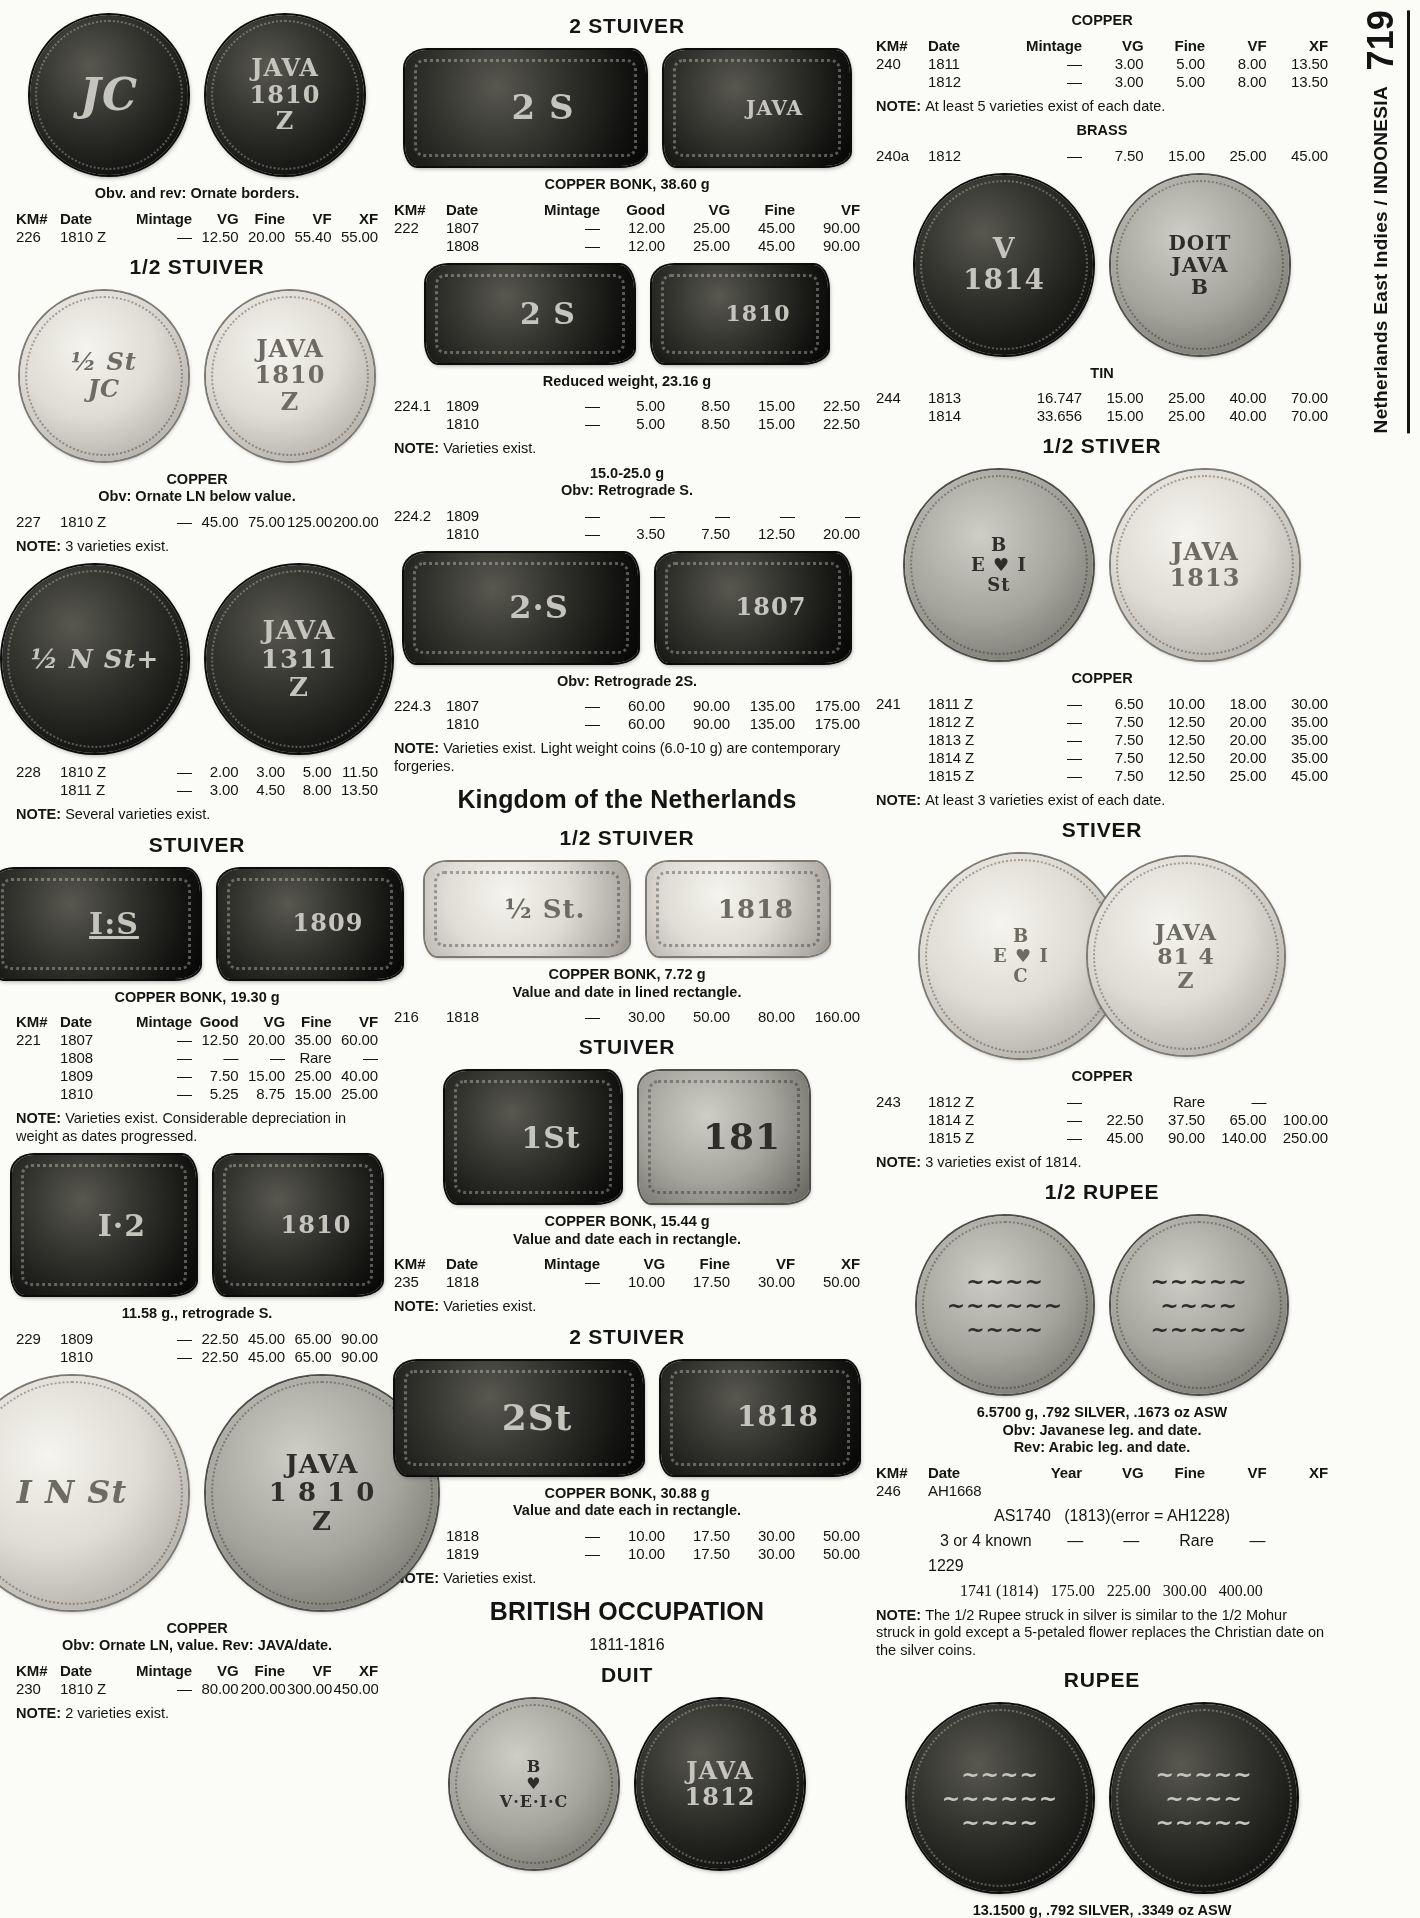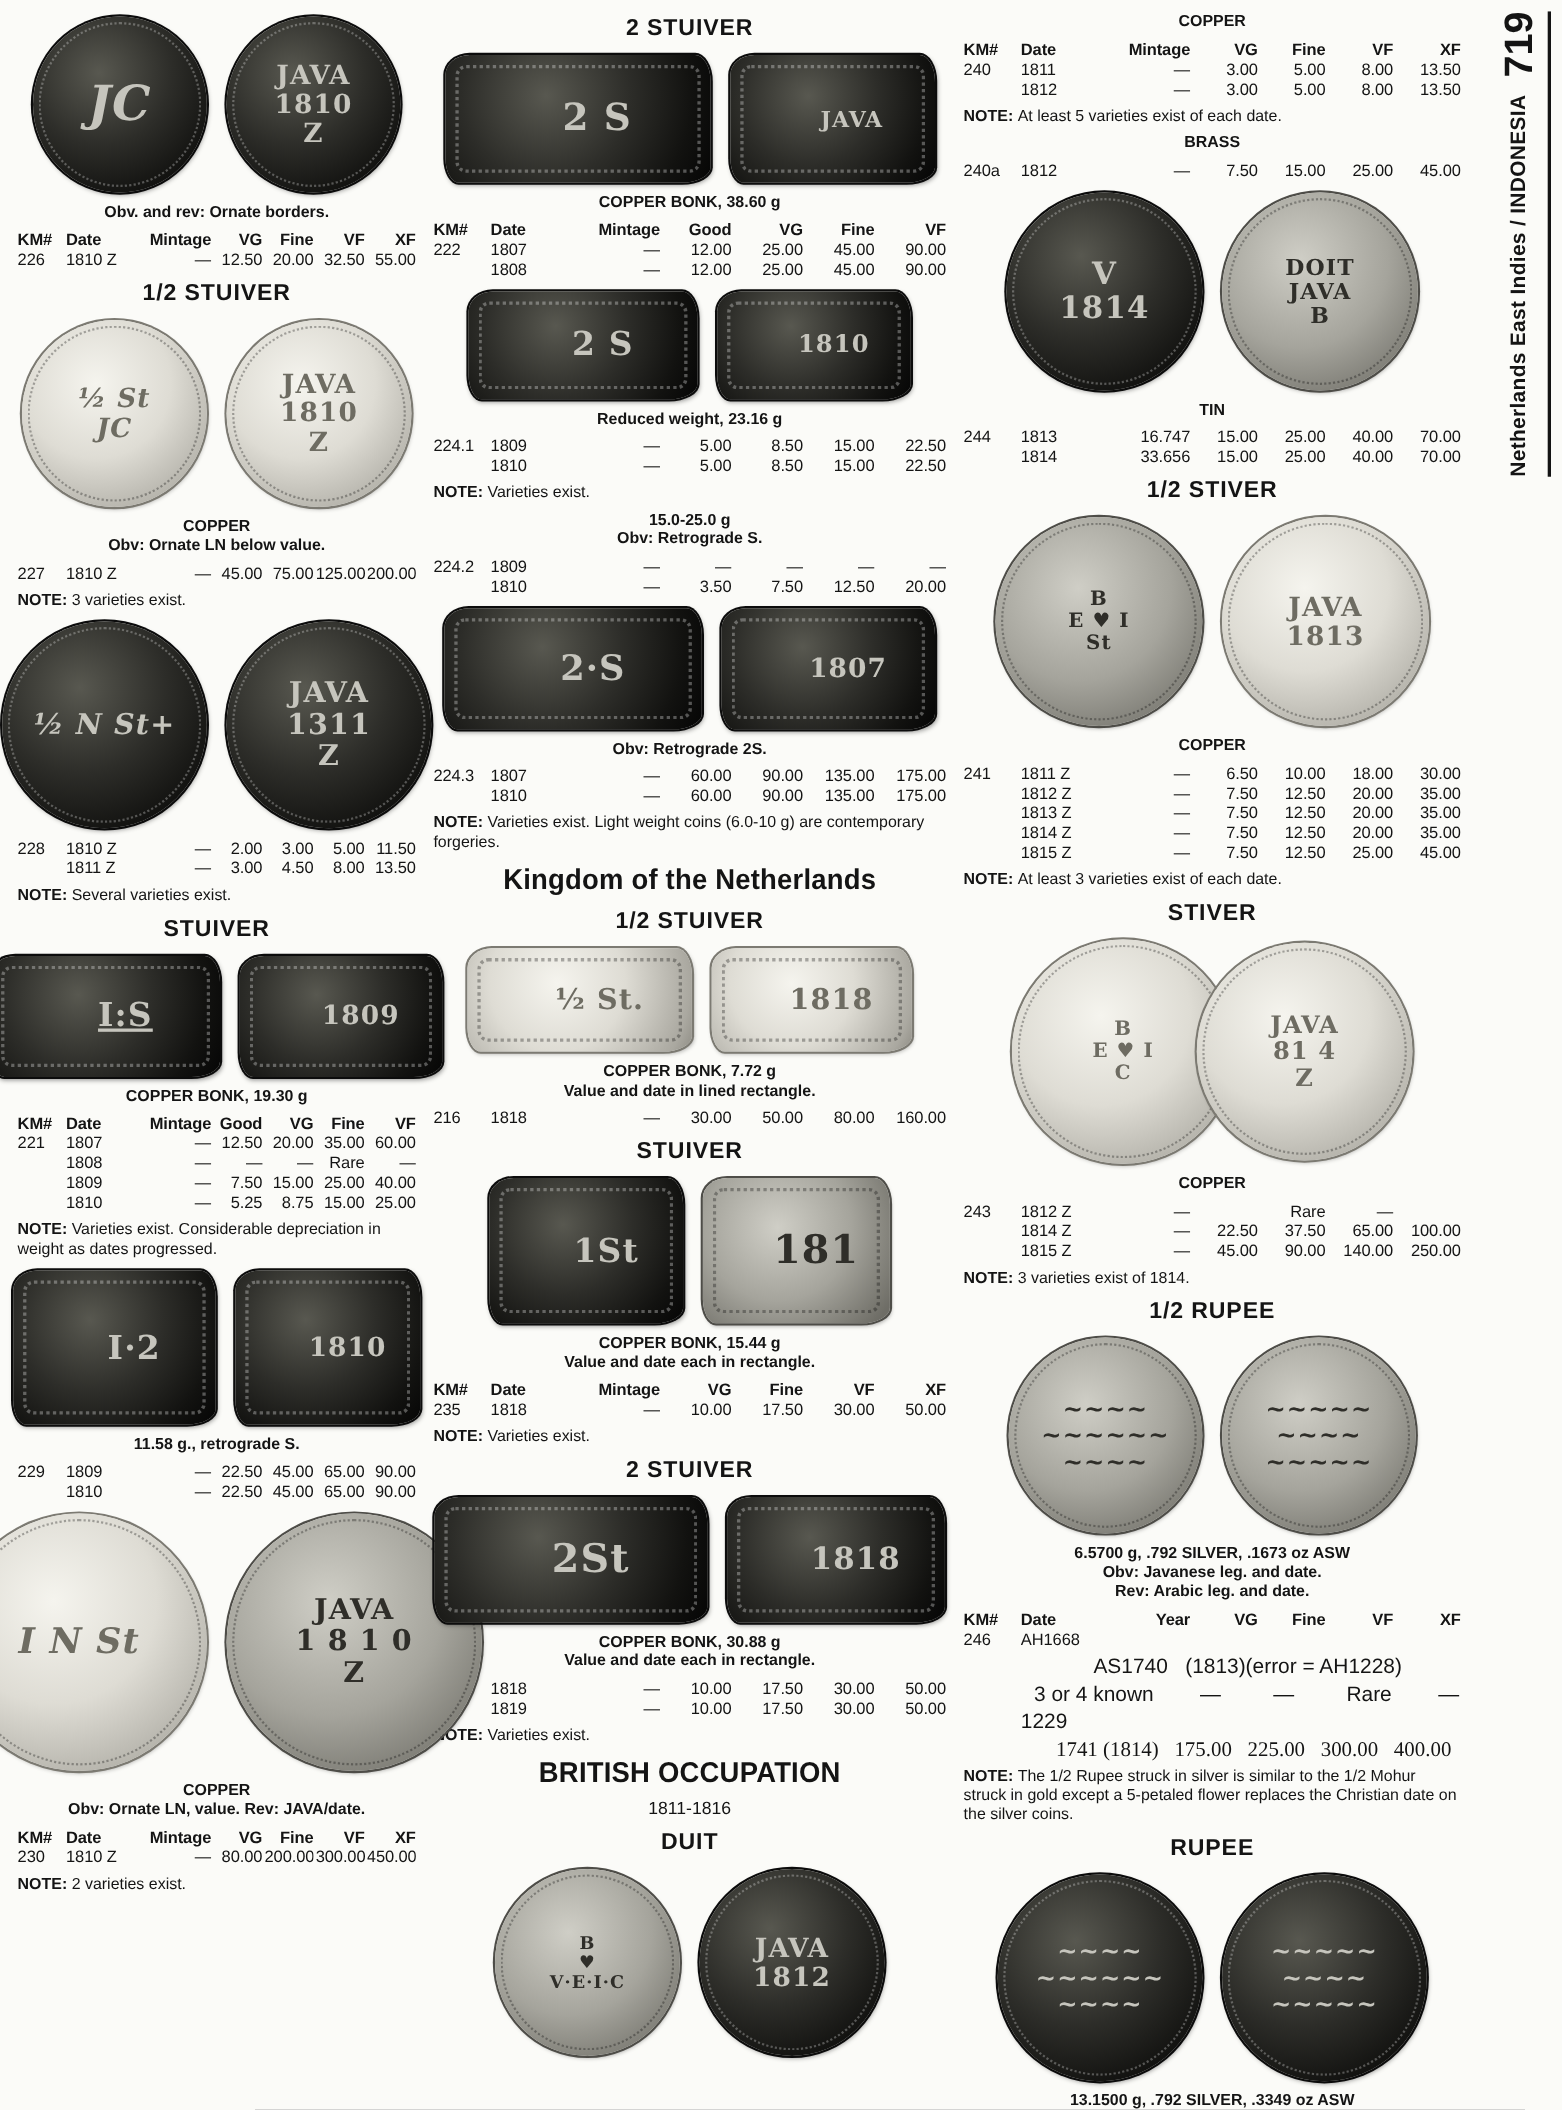--- a/index.html
+++ b/index.html
@@ -9,21 +9,21 @@
   .col{display:flex;flex-direction:column;gap:7px;}
   .col0{width:362px}.col1{width:466px}.col2{width:452px}
 
   
   .h1{font-size:26px;font-weight:bold;text-align:center;letter-spacing:.2px;transform:scaleX(.96);margin:2px 0;}
   .h2{font-size:21px;font-weight:bold;text-align:center;letter-spacing:.8px;margin:2px 0;}
   .subheading{font-size:16px;text-align:center;}
   .caption{text-align:center;font-weight:bold;font-size:14.5px;line-height:17.5px;}
   .note{font-size:14.5px;line-height:17.5px;text-align:left;}
   .note b{font-weight:bold;}
-  .freeline{font-size:19px;line-height:18px;white-space:pre;}
+  .freeline{font-size:16px;line-height:18px;white-space:pre;}
 
   
   .table{display:flex;flex-direction:column;}
   .trow{display:grid;grid-template-columns:50px 74px 78px 1fr 1fr 1fr 1fr;column-gap:2px;
         font-size:15px;line-height:18px;letter-spacing:-.1px;}
   .col0 .trow{grid-template-columns:42px 66px 64px 1fr 1fr 1fr 1fr;}
   .tcell{overflow:hidden;}
   .c0,.c1{text-align:left;}
   .c2,.c3,.c4,.c5,.c6{text-align:right;}
   .thead .tcell{font-weight:bold;}
@@ -82,21 +82,21 @@
             <span class="tcell c4">Fine</span>
             <span class="tcell c5">VF</span>
             <span class="tcell c6">XF</span>
           </div>
           <div class="trow">
             <span class="tcell c0">226</span>
             <span class="tcell c1">1810 Z</span>
             <span class="tcell c2">—</span>
             <span class="tcell c3">12.50</span>
             <span class="tcell c4">20.00</span>
-            <span class="tcell c5">32.50</span>
+            <span class="tcell c5">55.40</span>
             <span class="tcell c6">55.00</span>
           </div>
         </div>
         <div class="h2">1/2 STUIVER</div>
         <div class="coins">
           <div class="coin coin--circle coin--light" style="width: 168px; height: 170px;">
             <span class="coin-label it" style="font-size: 24px;">½ St
 JC</span>
           </div>
           <div class="coin coin--circle coin--light" style="width: 168px; height: 170px;">

